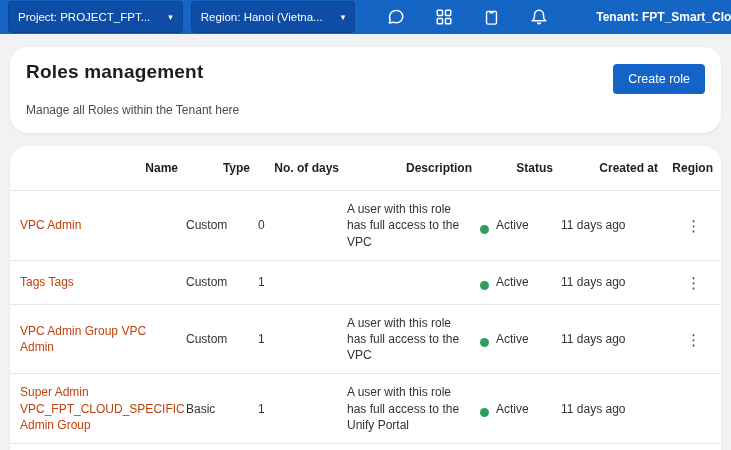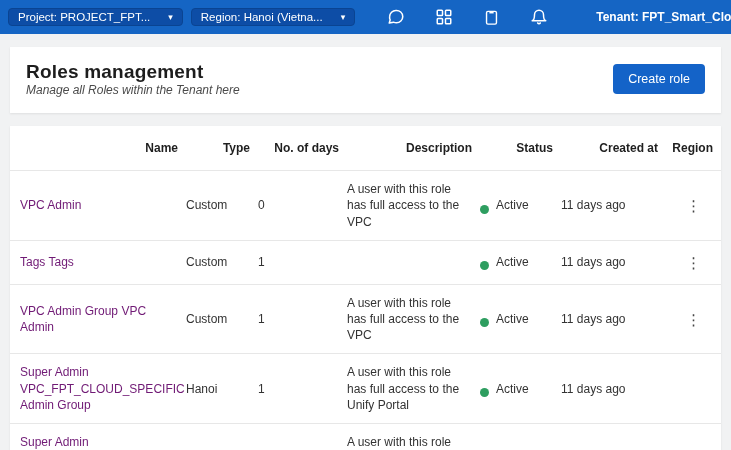--- a/index.html
+++ b/index.html
@@ -19,21 +19,21 @@
     padding: 0 12px 0 8px;
     gap: 8px;
   }
   .tb-dd {
     background: #0d4da6;
     border: 1px solid #0a4492;
     color: #fff;
     font-family: inherit;
     font-size: 11.5px;
     border-radius: 4px;
-    height: 18px;
+    height: 32px;
     padding: 0 9px;
     display: flex;
     align-items: center;
     gap: 18px;
     cursor: pointer;
     white-space: nowrap;
   }
   .tb-dd .caret { font-size: 9px; line-height: 1; }
   .tb-icons {
     display: flex;
@@ -68,40 +68,39 @@
     align-items: center;
     gap: 7px;
     cursor: pointer;
     white-space: nowrap;
   }
 
   
   main { padding: 13px 10px; }
   .card {
     background: #fff;
-    border-radius: 0;
+    border-radius: 18px;
     box-shadow: 0 1px 2px rgba(0,0,0,.08);
   }
   .head-card {
     display: flex;
     align-items: flex-start;
     justify-content: space-between;
     padding: 14px 16px 16px 16px;
   }
   .page-title {
     font-size: 19px;
     font-weight: bold;
     color: #1d1d1d;
     letter-spacing: .2px;
   }
   .page-subtitle {
     font-size: 12px;
     color: #4a4a4a;
-    margin-top: 0;
-    font-style: italic;
+    margin-top: 20px;
   }
   .create-btn {
     background: #1463c8;
     color: #ffffff;
     border: none;
     border-radius: 4px;
     font-family: inherit;
     font-size: 12.5px;
     padding: 8px 15px;
     cursor: pointer;
@@ -125,21 +124,21 @@
     padding: 14px 8px 14px 0;
     text-align: right;
   }
   .c {
     font-size: 12px;
     color: #333;
     padding: 10px 10px 10px 0;
     line-height: 1.35;
   }
   .c.name a {
-    color: #701a75;
+    color: #c2410c;
     text-decoration: none;
     cursor: pointer;
   }
   .c.status { display: flex; align-items: flex-end; gap: 7px; }
   .dot {
     width: 9px; height: 9px;
     border-radius: 50%;
     background: #2e9e60;
     flex: 0 0 auto;
   }
@@ -267,21 +266,21 @@
           <span>Active</span>
         </div>
         <div class="c">11 days ago</div>
         <div class="c actions">
           <button class="kebab">⋮</button>
         </div>
       </div>
 
       <div class="trow row-min">
         <div class="c name"><a>Super Admin VPC_FPT_CLOUD_SPECIFIC Admin Group</a></div>
-        <div class="c">Hanoi</div>
+        <div class="c">Basic</div>
         <div class="c">1</div>
         <div class="c desc">A user with this role has full access to the Unify Portal</div>
         <div class="c status">
           <span class="dot"></span>
           <span>Active</span>
         </div>
         <div class="c">11 days ago</div>
         <div class="c actions">
           
         </div>

